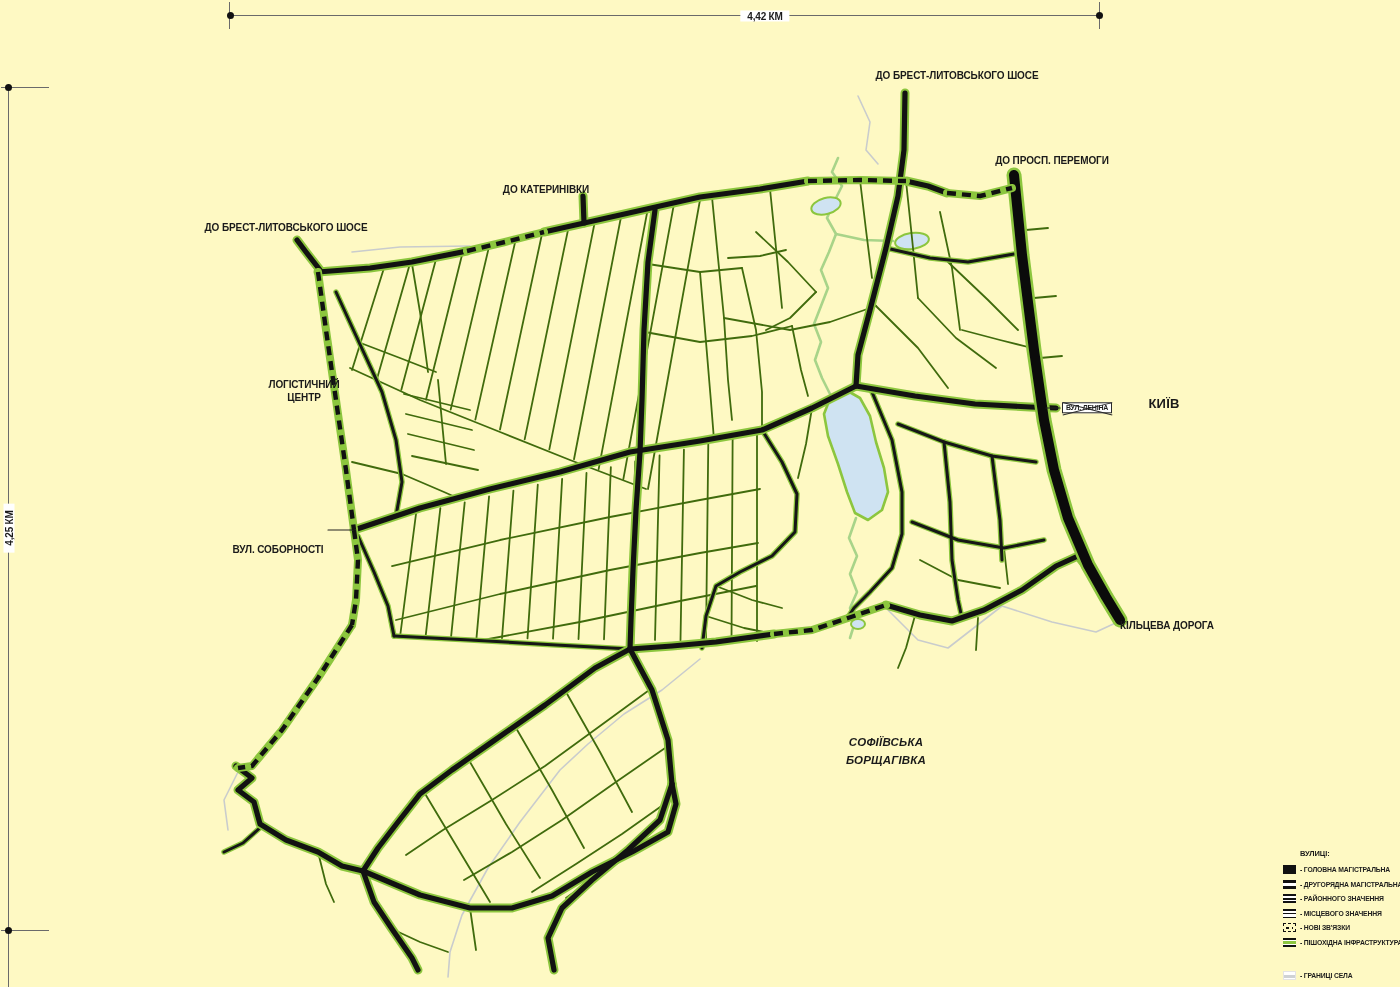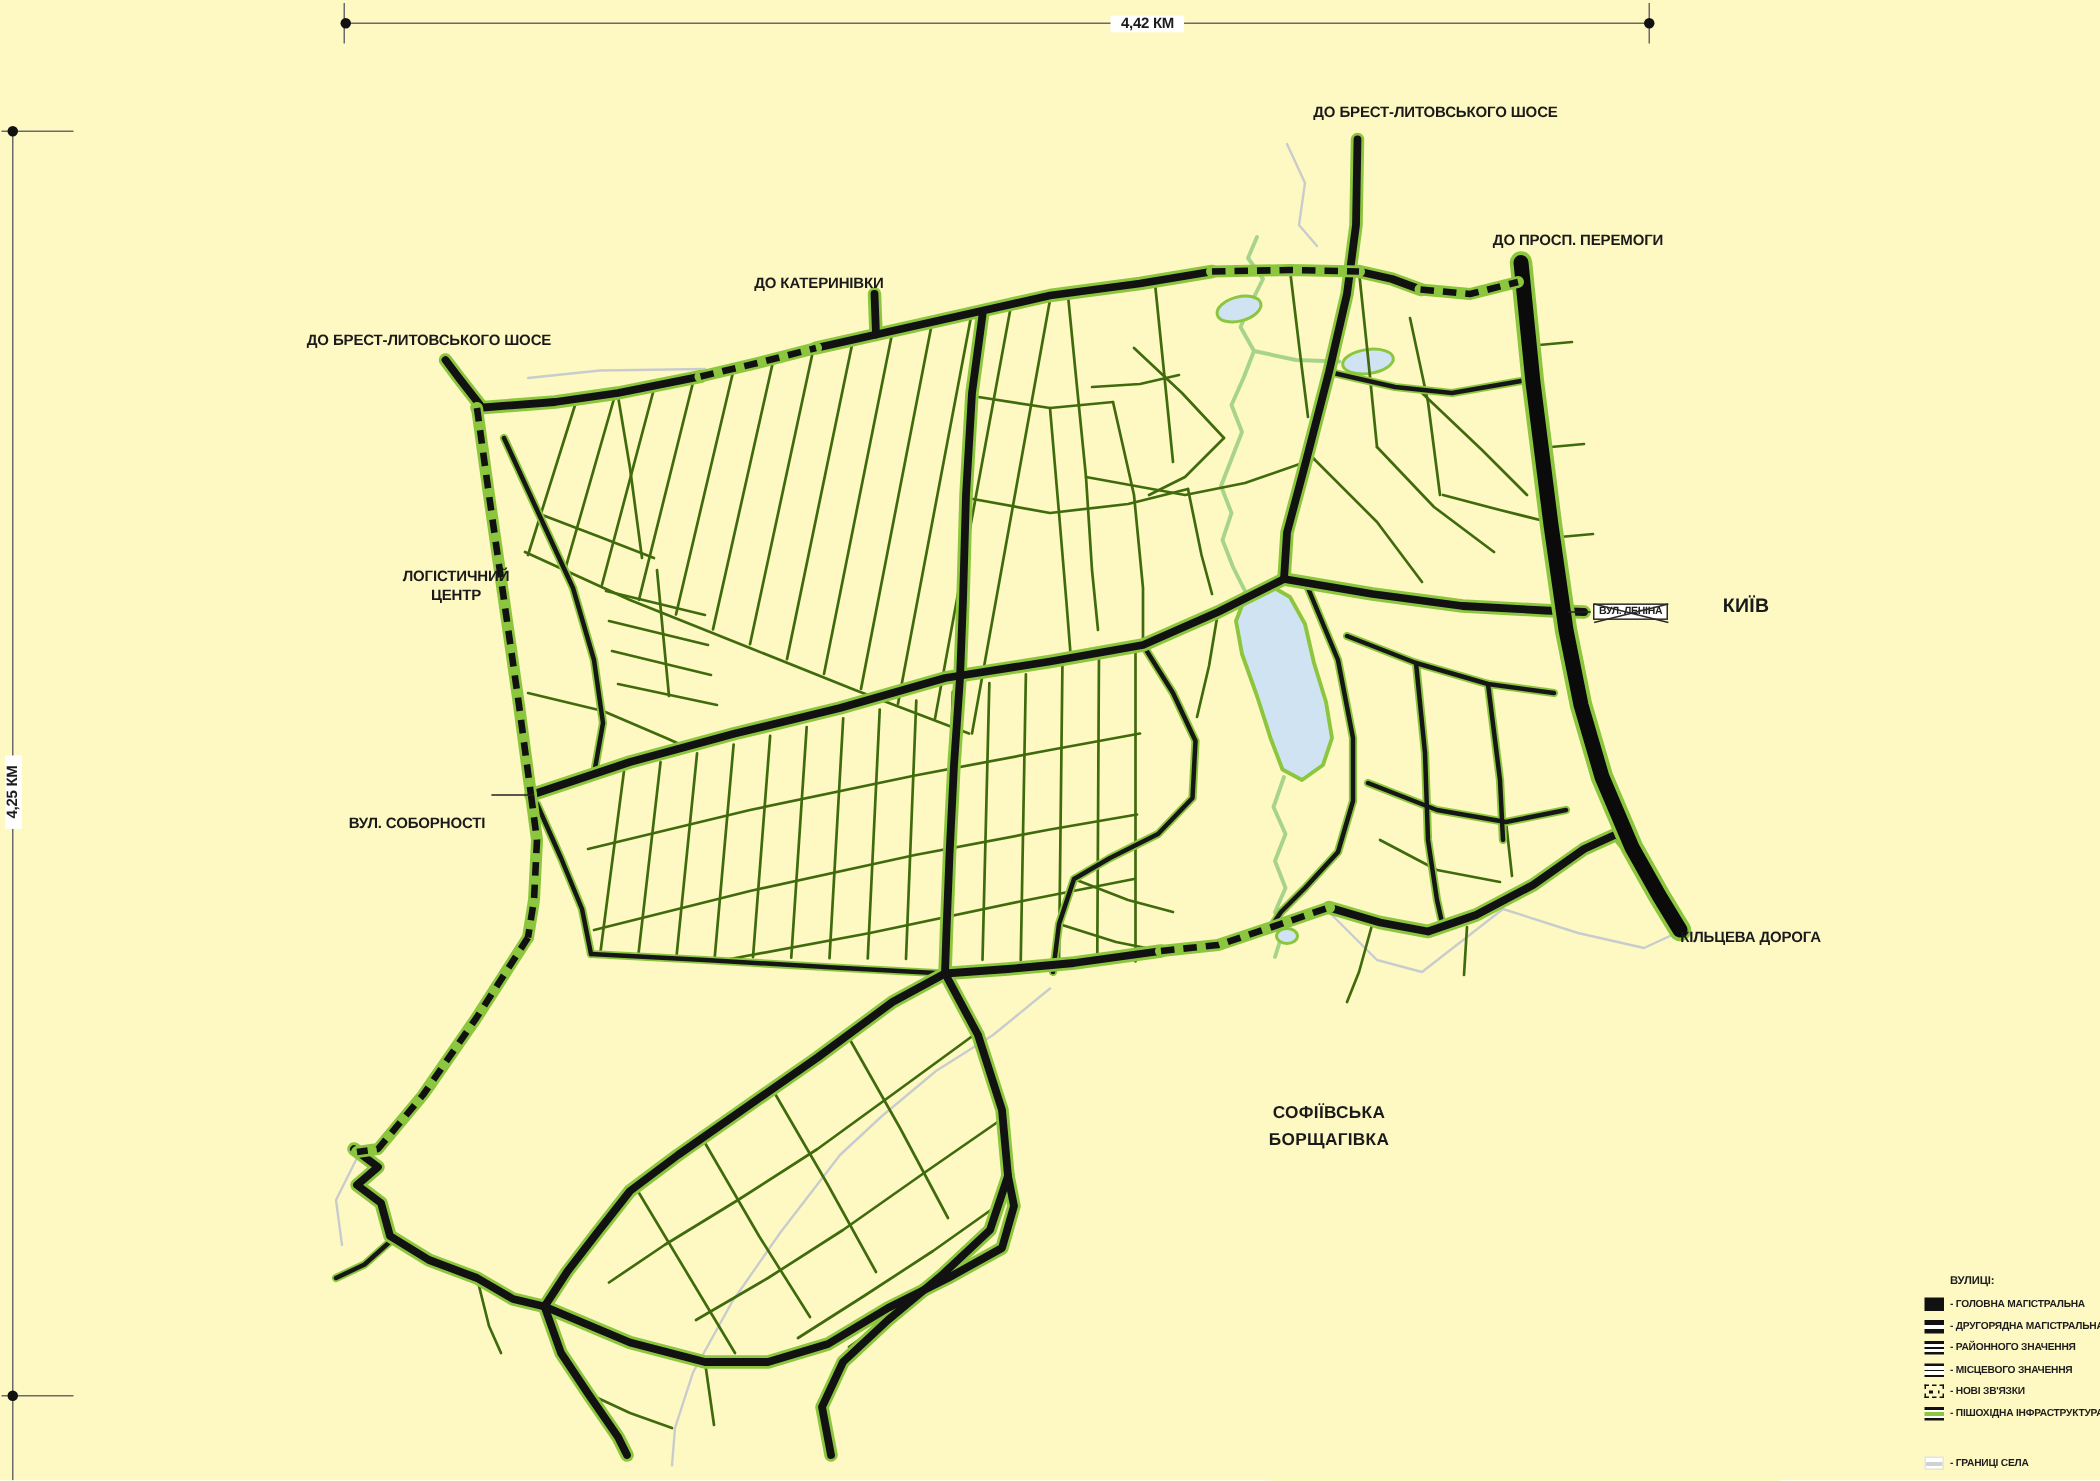--- a/index.html
+++ b/index.html
@@ -17,21 +17,21 @@
   .map-label{position:absolute;transform:translate(-50%,-50%);font-weight:bold;font-size:10px;
              letter-spacing:-0.1px;text-align:center;white-space:pre-line;line-height:12px;color:#1a1a1a;}
   .lbl-brest-top{left:957px;top:76px;}
   .lbl-prosp{left:1052px;top:161px;}
   .lbl-kat{left:546px;top:190px;text-align:center;}
   .lbl-brest-left{left:286px;top:228px;}
   .lbl-logist{left:304px;top:391px;line-height:13px;}
   .lbl-sobor{left:278px;top:530px;margin-top:20px;}
   .lbl-kyiv{left:1164px;top:404px;font-size:13px;letter-spacing:0.2px;}
   .lbl-kilts{left:1151px;top:626px;margin-left:16px;}
-  .lbl-sofi{left:886px;top:751px;font-size:11.5px;line-height:18px;letter-spacing:0.2px;}
+  .lbl-sofi{left:886px;top:751px;font-size:11.5px;line-height:18px;letter-spacing:0.2px;font-style:italic;}
   .lenina{position:absolute;left:1062px;top:408px;transform:translateY(-52%);border:1px solid #2a2a2a;
           padding:1px 3px;font-size:7px;font-weight:bold;letter-spacing:-0.2px;background:#fff;white-space:nowrap;}
   .lenina::before,.lenina::after{content:"";position:absolute;left:-3%;top:50%;width:106%;height:1px;background:#2a2a2a;}
   .lenina::before{transform:rotate(14deg);}
   .lenina::after{transform:rotate(-14deg);}
   
   .legend{position:absolute;left:1283px;top:849px;width:117px;}
   .legend-title{font-size:7.5px;font-weight:bold;margin:0 0 7px 17px;letter-spacing:-0.1px;}
   .legend-row{display:flex;align-items:center;margin-bottom:5.5px;}
   .legend-row.gap{margin-top:24px;}

